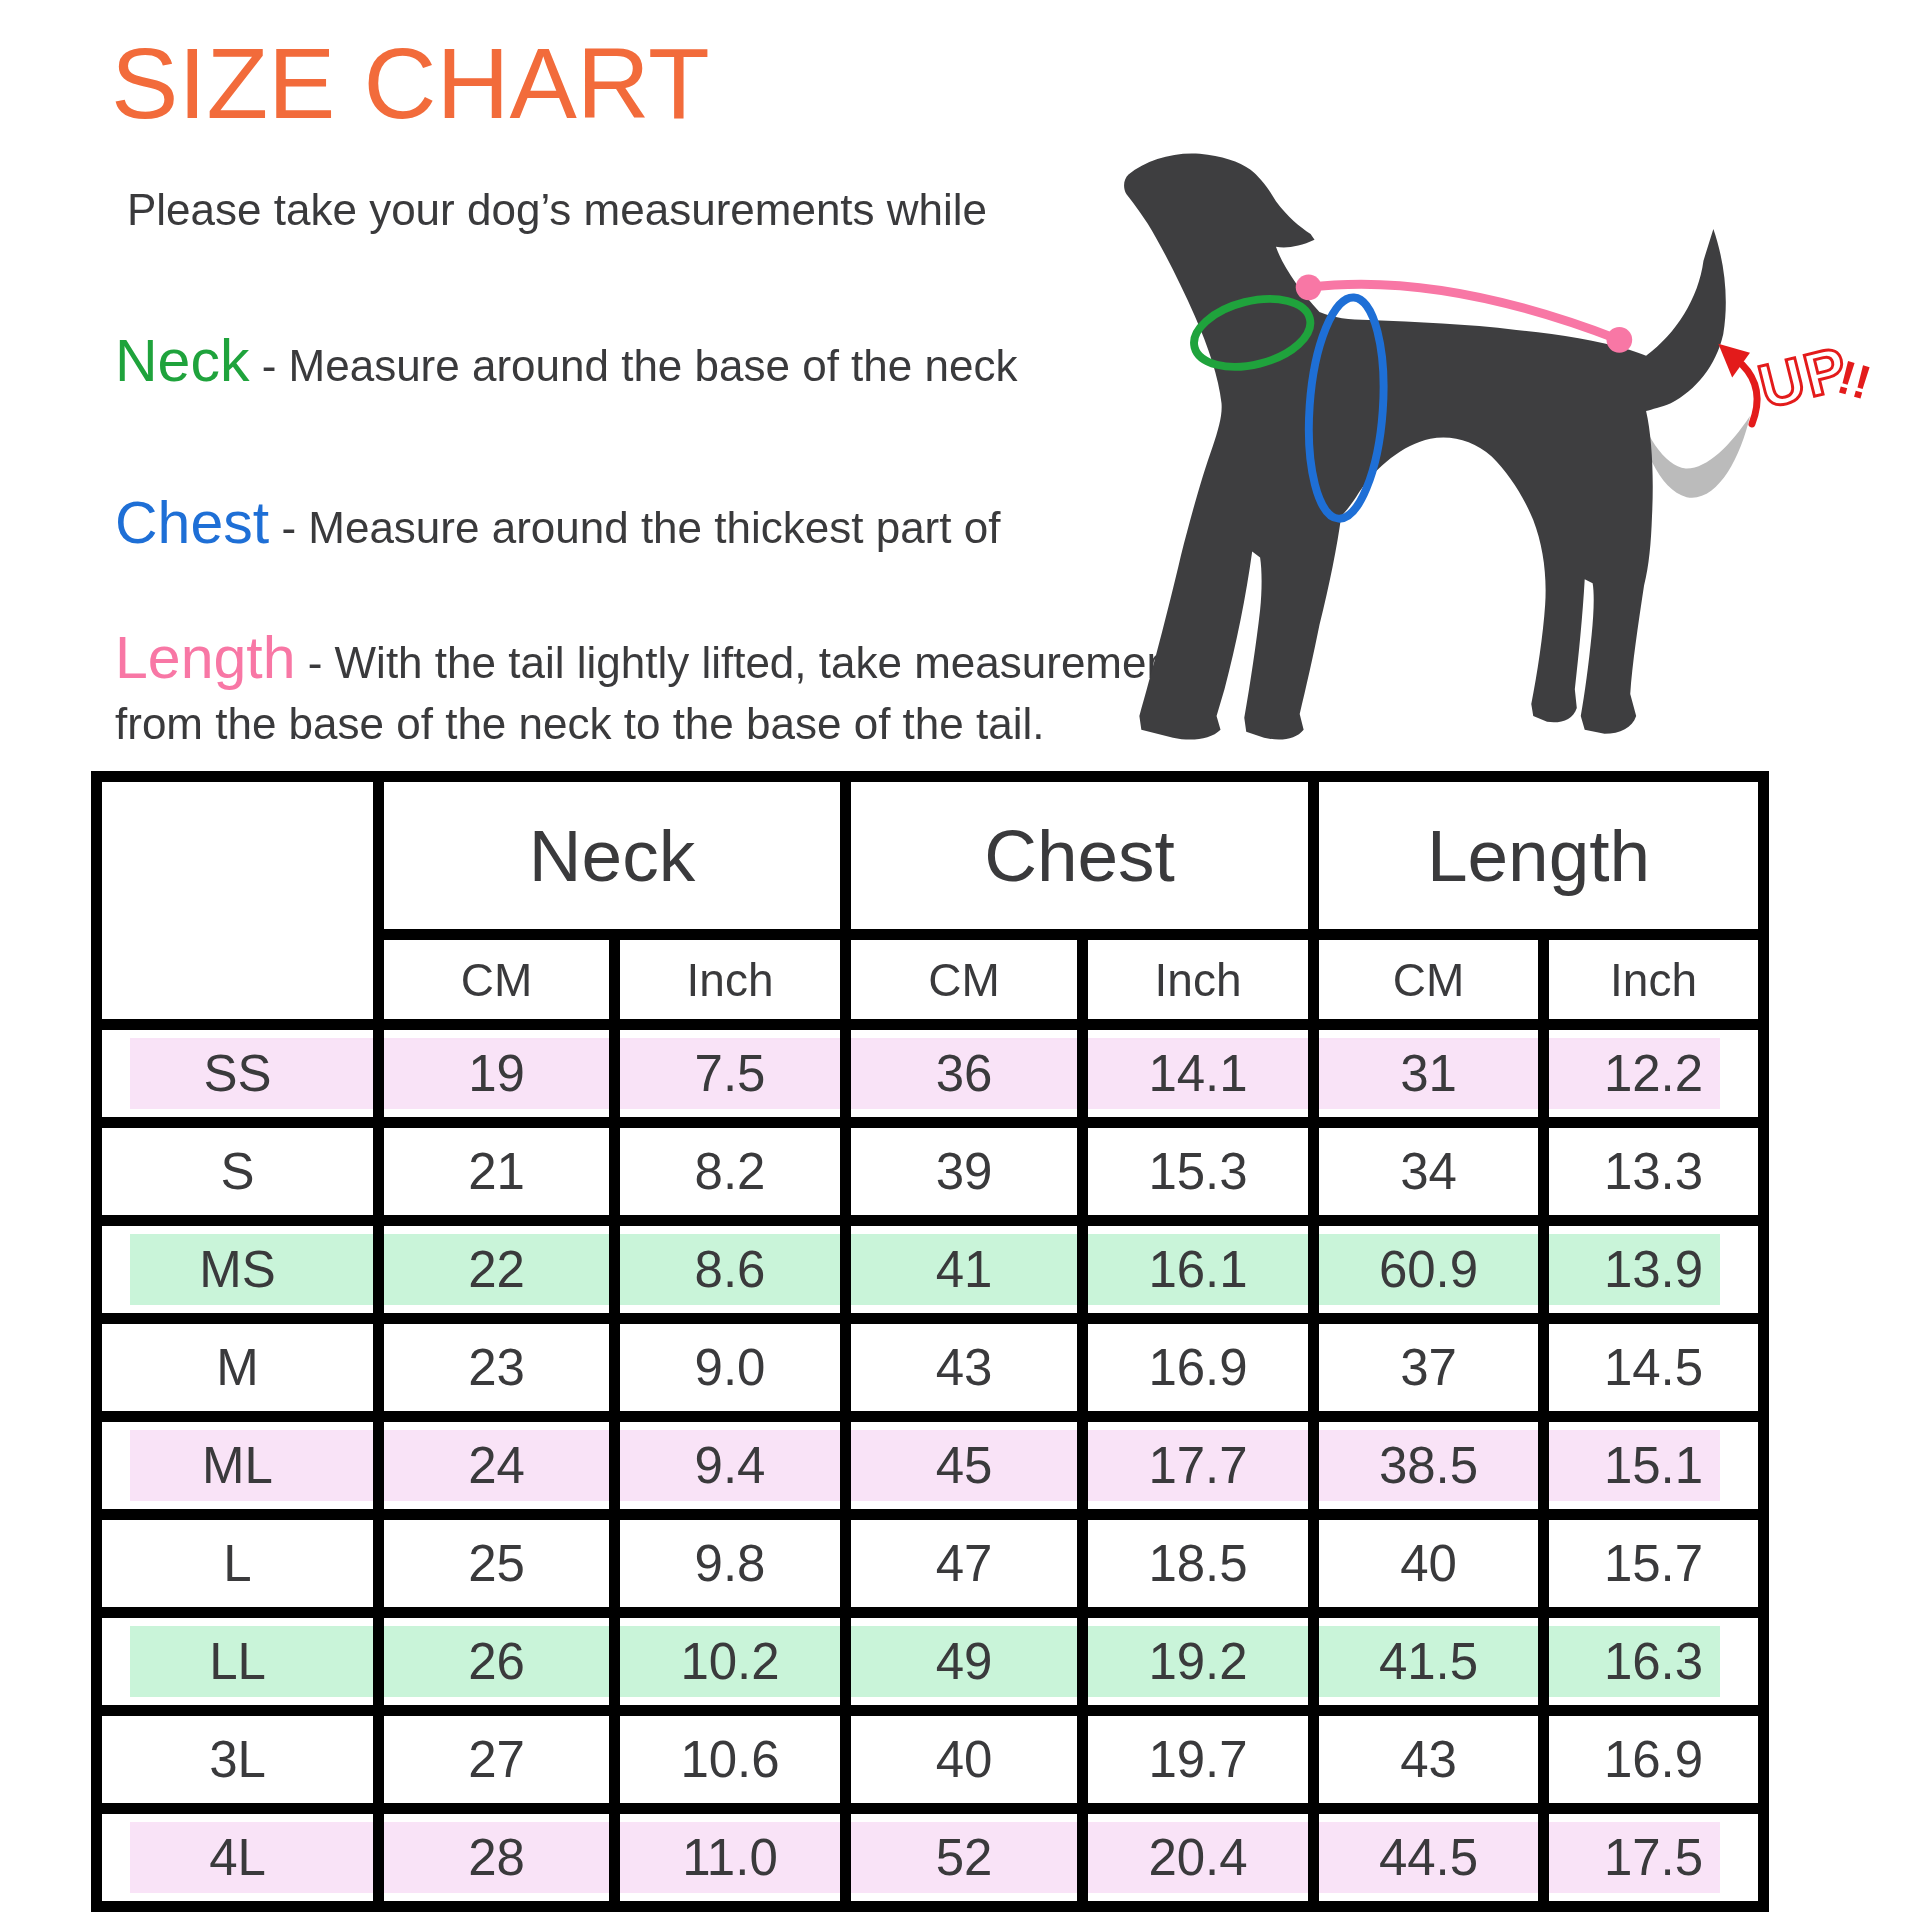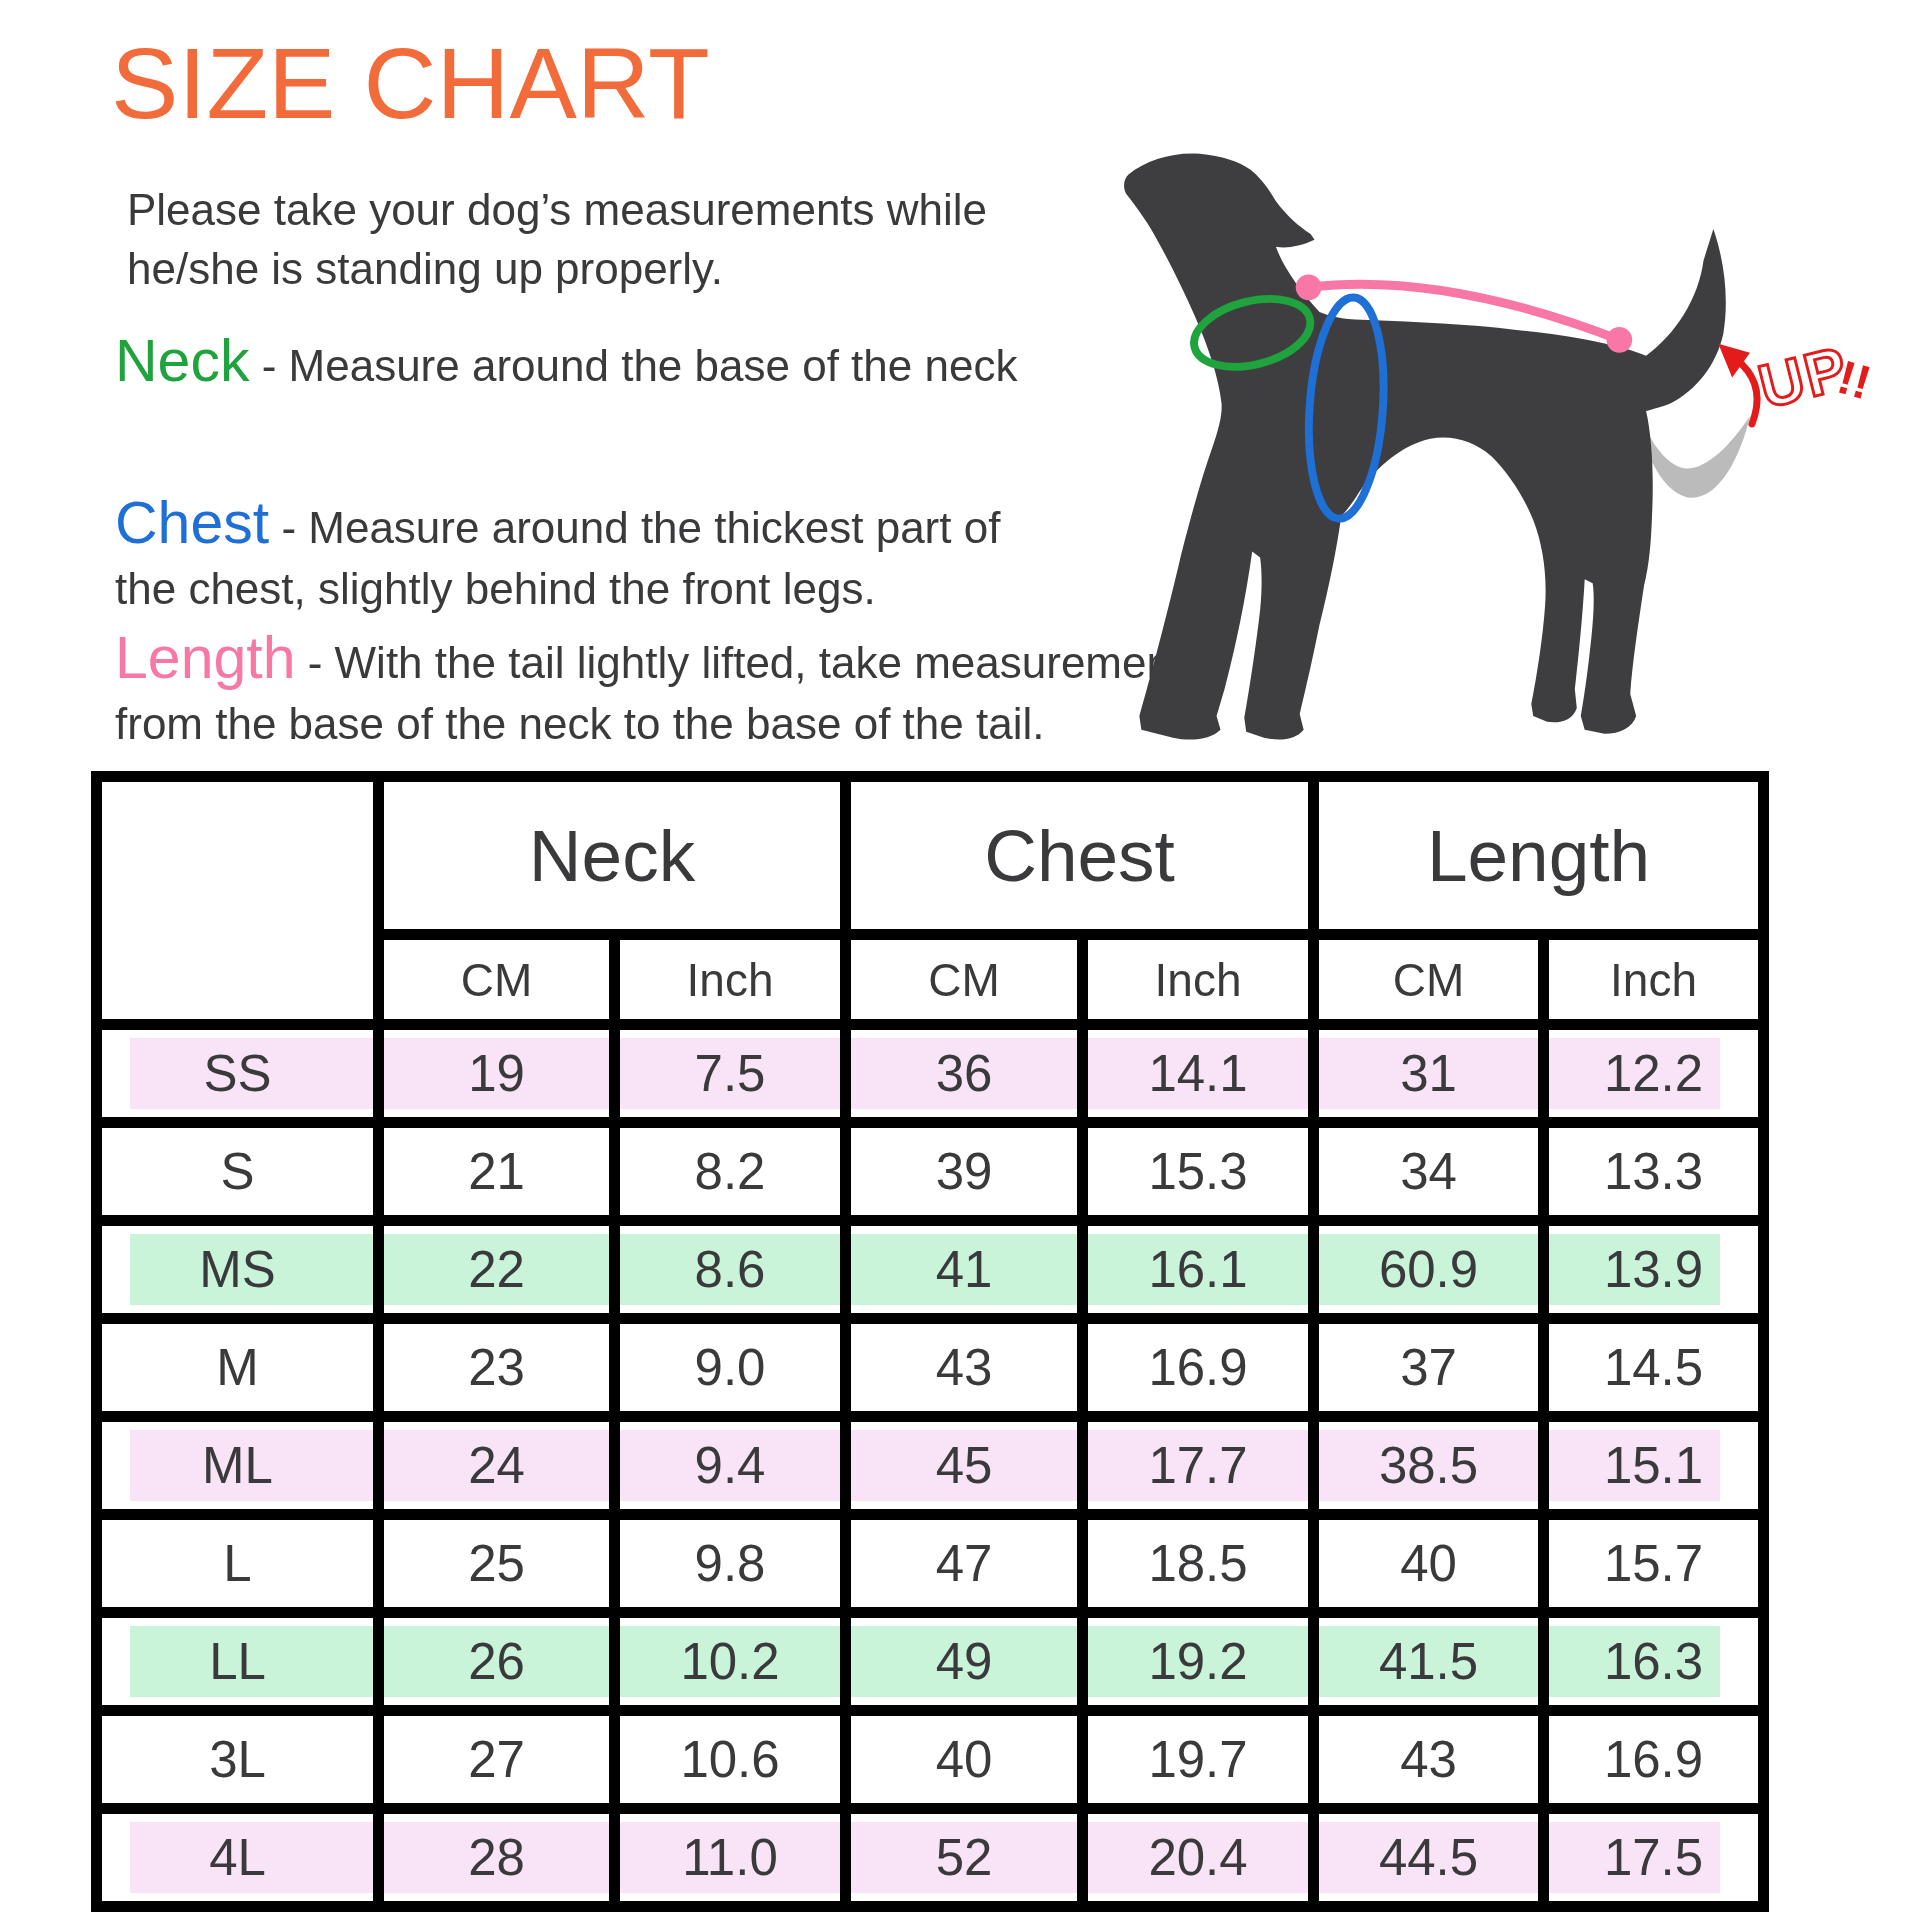--- a/index.html
+++ b/index.html
@@ -70,32 +70,30 @@
   .size-table tbody td:first-child::before{left:28px;}
   .size-table tbody td:last-child::before{right:38px;}
 </style>
 </head>
 <body>
 
 <h1 class="title">SIZE CHART</h1>
 
 <p class="intro">
   <span>Please take your dog’s measurements while</span><br>
-  <span>he/she is standing up properly.</span>
 </p>
 
 <p class="guide g-neck">
   <span class="term term-neck">Neck</span>
   <span>- Measure around the base of the neck</span><br>
 </p>
 
 <p class="guide g-chest">
   <span class="term term-chest">Chest</span>
   <span>- Measure around the thickest part of</span><br>
-  <span>the chest, slightly behind the front legs.</span>
 </p>
 
 <p class="guide g-length">
   <span class="term term-length">Length</span>
   <span>- With the tail lightly lifted, take measurements</span><br>
   <span>from the base of the neck to the base of the tail.</span>
 </p>
 
 <svg class="dog-svg" viewBox="1090 130 870 680" aria-hidden="true">
 

